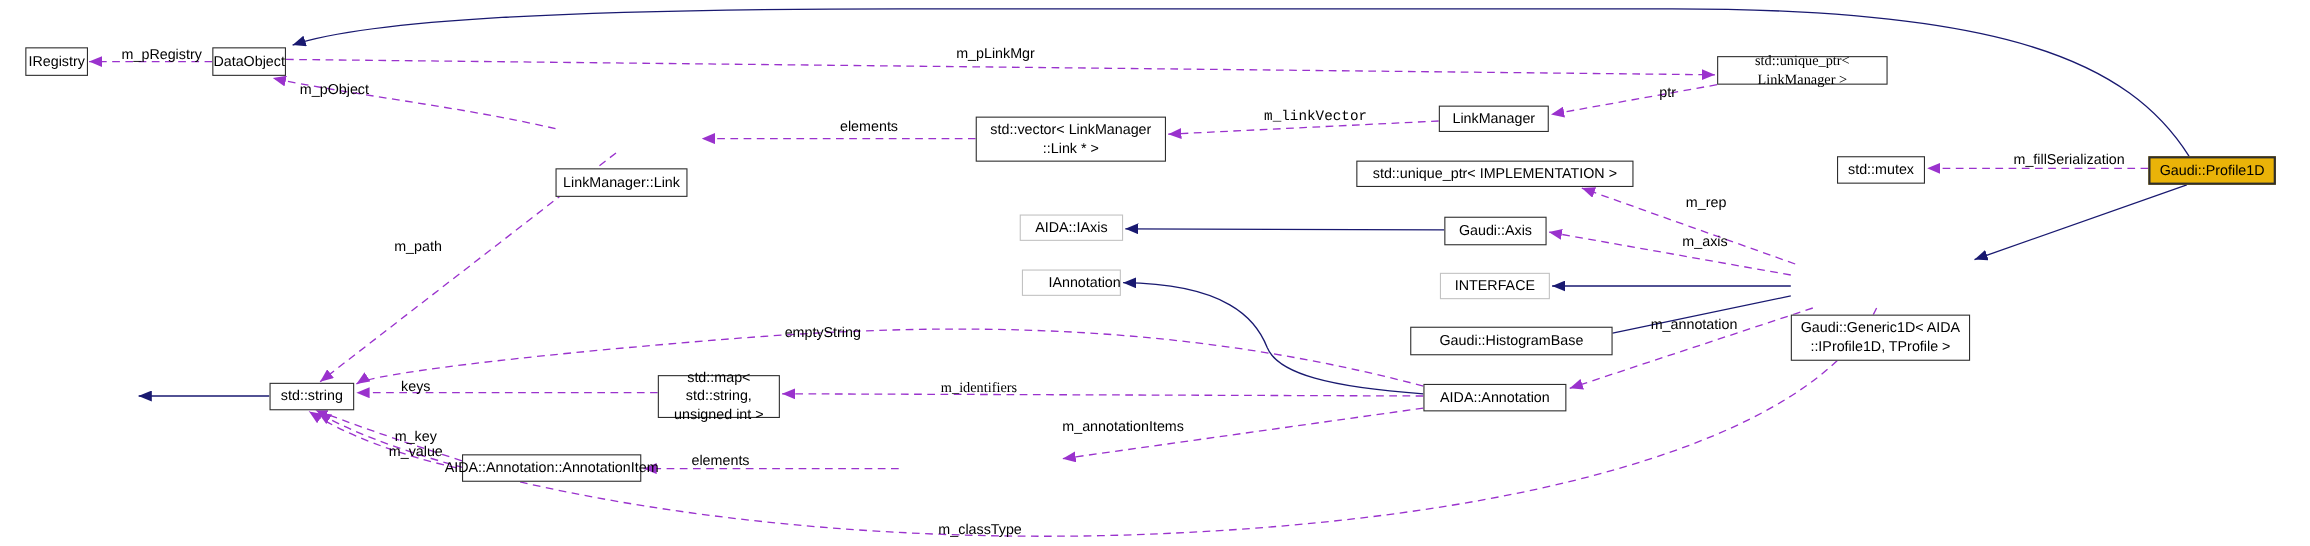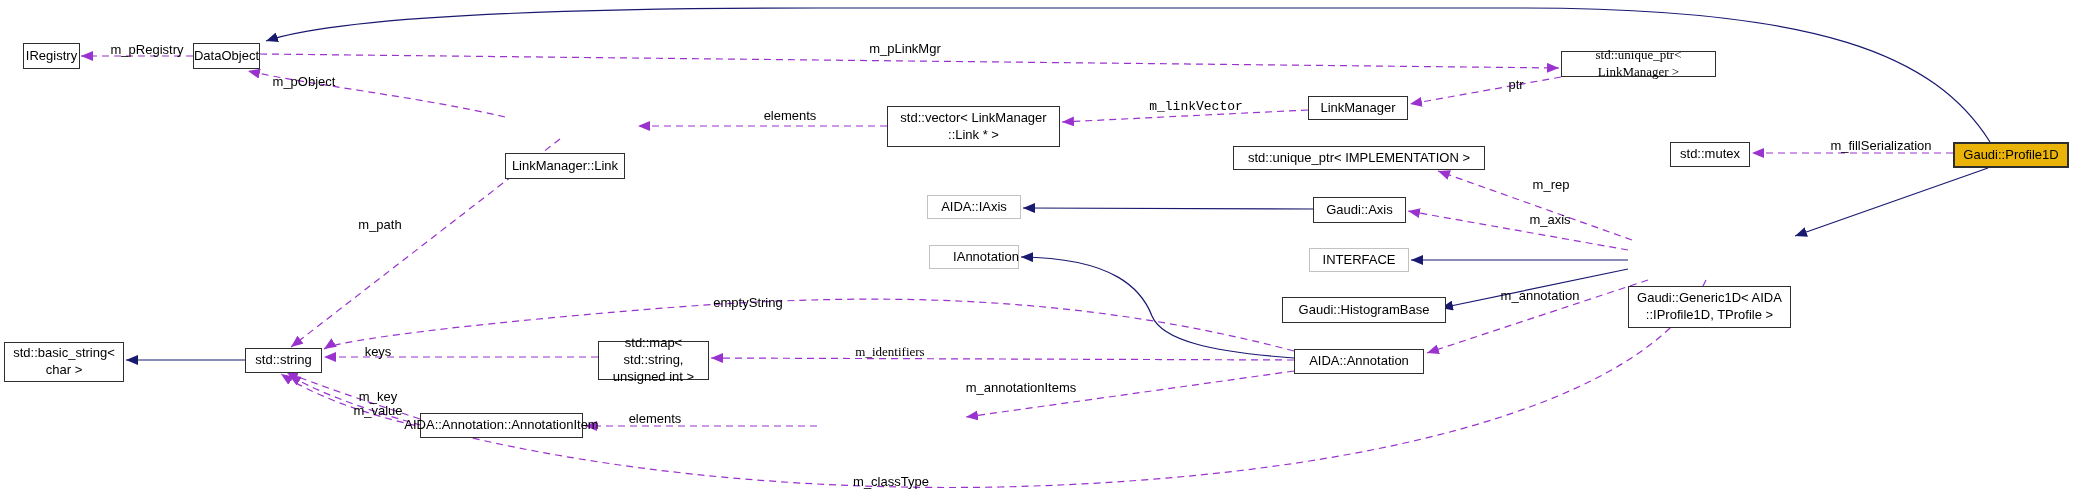--- a/index.html
+++ b/index.html
@@ -74,26 +74,24 @@
 ::Link * &gt;</span></div>
   <div class="node" style="left:1308px;top:96px;width:100px;height:24px;"><span>LinkManager</span></div>
   <div class="node" style="left:1561px;top:51px;width:155px;height:26px;font-family:Liberation Serif, serif;"><span>std::unique_ptr&lt; LinkManager &gt;</span></div>
   <div class="node" style="left:1670px;top:142px;width:80px;height:25px;"><span>std::mutex</span></div>
   <div class="node root" style="left:1953px;top:142px;width:116px;height:26px;"><span>Gaudi::Profile1D</span></div>
   <div class="node" style="left:1233px;top:146px;width:252px;height:24px;"><span>std::unique_ptr&lt; IMPLEMENTATION &gt;</span></div>
   <div class="node" style="left:1313px;top:197px;width:93px;height:26px;"><span>Gaudi::Axis</span></div>
   <div class="node light" style="left:927px;top:195px;width:94px;height:24px;"><span>AIDA::IAxis</span></div>
   <div class="node light" style="left:929px;top:245px;width:90px;height:24px;padding-left:24px;"><span>IAnnotation</span></div>
   <div class="node light" style="left:1309px;top:248px;width:100px;height:24px;"><span>INTERFACE</span></div>
-  <div class="node" style="left:1282px;top:297px;width:164px;height:26px;"><span>Gaudi::HistogramBase</span></div>
+  <div class="node" style="left:1282px;top:297px;width:184px;height:26px;"><span>Gaudi::HistogramBase</span></div>
   <div class="node" style="left:1628px;top:238px;width:163px;height:42px;margin-top:48px;"><span>Gaudi::Generic1D&lt; AIDA
 ::IProfile1D, TProfile &gt;</span></div>
   <div class="node" style="left:1294px;top:349px;width:130px;height:25px;"><span>AIDA::Annotation</span></div>
-  <div class="node" style="left:4px;top:342px;width:120px;height:40px;"><span>std::basic_string&lt;
-char &gt;</span></div>
   <div class="node" style="left:245px;top:348px;width:77px;height:25px;"><span>std::string</span></div>
   <div class="node" style="left:598px;top:341px;width:111px;height:39px;"><span>std::map&lt; std::string,
 unsigned int &gt;</span></div>
   <div class="node" style="left:420px;top:413px;width:163px;height:25px;"><span>AIDA::Annotation::AnnotationItem</span></div>
 
   <div class="edge-label" style="left:147px;top:49px;">m_pRegistry</div>
   <div class="edge-label" style="left:905px;top:48px;">m_pLinkMgr</div>
   <div class="edge-label" style="left:304px;top:81px;">m_pObject</div>
   <div class="edge-label" style="left:790px;top:115px;">elements</div>
   <div class="edge-label" style="left:1196px;top:106px;font-family:Liberation Mono, monospace;">m_linkVector</div>

